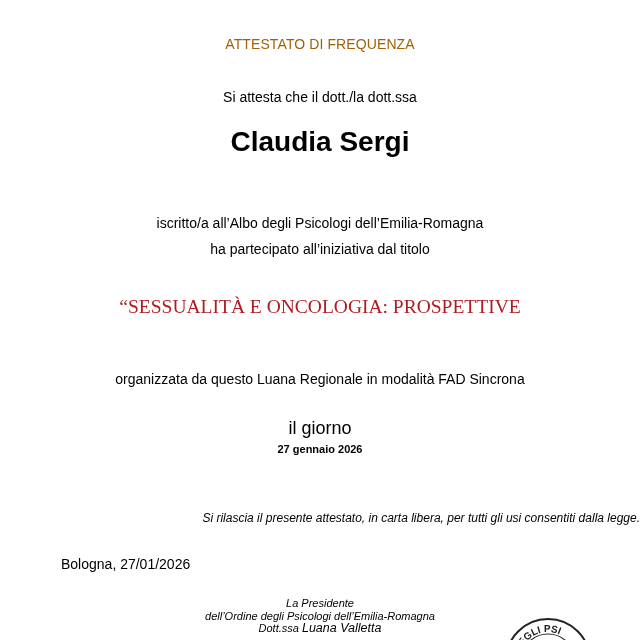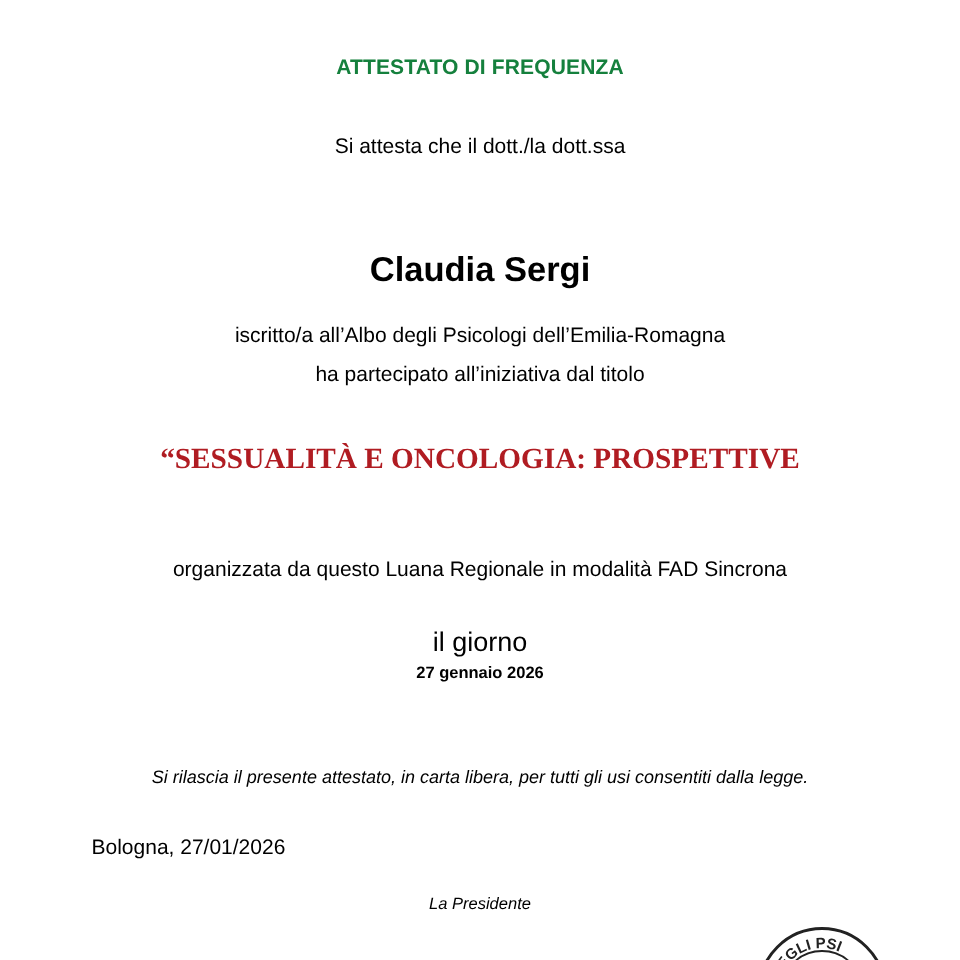--- a/index.html
+++ b/index.html
@@ -2,33 +2,33 @@
 <html><head>
   <meta charset="utf-8">
   <style>
     html, body { margin: 0; padding: 0; }
     body {
       width: 640px; height: 640px; overflow: hidden;
       background: #ffffff; position: relative;
       font-family: "Liberation Sans", sans-serif; color: #000;
     }
     .abs { position: absolute; left: 0; width: 640px; text-align: center; white-space: nowrap; }
-    .header { top: 36px; font-size: 14px; font-weight: bold; color: #15803d; letter-spacing: 0.1px; }
+    .header { top: 36px; font-size: 14px; font-weight: normal; color: #a16207; letter-spacing: 0.1px; }
     .intro { top: 89px; font-size: 14px; }
-    .name { top: 126px; font-size: 23px; font-weight: bold; margin-top: 40px; }
+    .name { top: 126px; font-size: 28px; font-weight: bold; }
     .line1 { top: 215px; font-size: 14px; }
     .line2 { top: 241px; font-size: 14px; }
     .title {
-      top: 296px; font-family: "Liberation Serif", serif; font-weight: bold;
+      top: 296px; font-family: "Liberation Serif", serif; font-weight: normal;
       font-size: 19.5px; line-height: 22px; color: #b01c22;
     }
     .org { top: 371px; font-size: 14px; }
     .giorno { top: 418px; font-size: 18px; }
     .date { top: 443px; font-size: 11px; font-weight: bold; }
-    .note { top: 511px; font-size: 12px; font-style: italic; }
+    .note { top: 511px; font-size: 12px; font-style: italic; text-align: right; }
     .place { position: absolute; left: 61px; top: 556px; font-size: 14px; }
     .sig { top: 597px; font-size: 11px; font-style: italic; line-height: 12.5px; }
     .sig .signame { font-style: italic; font-size: 12.5px; }
     .stamp { position: absolute; left: 503px; top: 616px; width: 90px; height: 90px; }
   </style>
 </head>
 <body>
 
 <div class="abs header">ATTESTATO DI FREQUENZA</div>
 <div class="abs intro">Si attesta che il dott./la dott.ssa</div>
@@ -42,20 +42,25 @@
 
 <div class="abs org">organizzata da questo Luana Regionale in modalità FAD Sincrona</div>
 <div class="abs giorno">il giorno</div>
 <div class="abs date">27 gennaio 2026</div>
 <div class="abs note">Si rilascia il presente attestato, in carta libera, per tutti gli usi consentiti dalla legge.</div>
 
 <div class="place">Bologna, 27/01/2026</div>
 
 <div class="abs sig">
   <div>La Presidente</div>
+  <div>dell’Ordine degli Psicologi dell’Emilia-Romagna</div>
+  <div>
+    <span>Dott.ssa</span>
+    <span class="signame">Luana Valletta</span>
+  </div>
 </div>
 
 <div class="stamp">
   <svg width="90" height="90" viewBox="0 0 90 90">
     <defs>
       <path id="arc" d="M 16 45 A 29 29 0 0 1 74 45"></path>
     </defs>
     <circle cx="45" cy="45" r="42" fill="none" stroke="#222" stroke-width="2"></circle>
     <circle cx="45" cy="45" r="27" fill="none" stroke="#222" stroke-width="1.2"></circle>
     <text font-family="Liberation Sans, sans-serif" font-size="10" font-weight="bold" fill="#222">

